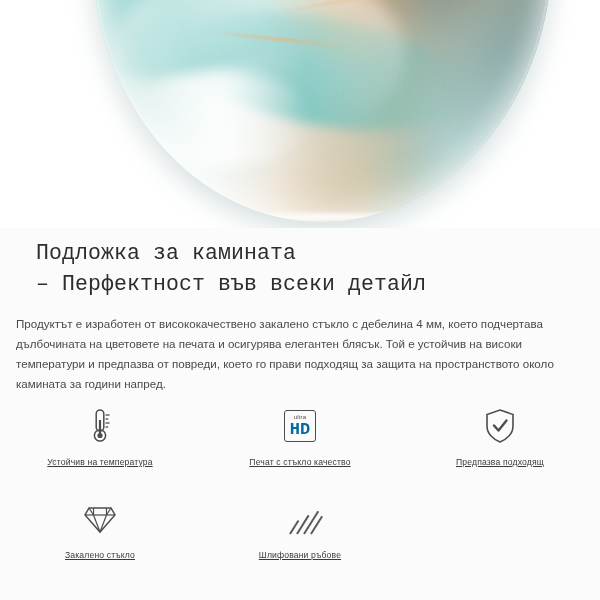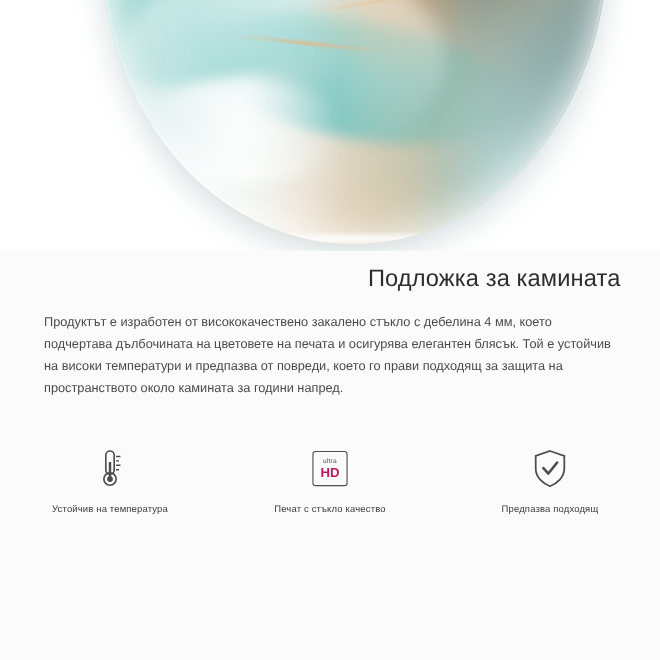--- a/index.html
+++ b/index.html
@@ -99,33 +99,32 @@
 
   
   .content {
     position: absolute;
     left: 0;
     top: 228px;
     width: 600px;
   }
   .headline {
     margin: 0;
-    padding: 10px 36px 0 57px;
-    font-family: Liberation Sans, sans-serif;
+    padding: 10px 36px 0 36px;
+    font-family: Liberation Mono, monospace;
     font-size: 21.5px;
     line-height: 31px;
     font-weight: 400;
     color: #2d2d2d;
     letter-spacing: .1px;
-    text-align: right;
   }
   .headline .l2 { display: block; }
   .body {
     margin: 0;
-    padding: 14px 36px 0 40px;
+    padding: 14px 36px 0 16px;
     font-size: 11.6px;
     line-height: 20px;
     color: #4a4a4a;
   }
 
   
   .features {
     position: absolute;
     left: 0;
     top: 396px;
@@ -145,37 +144,38 @@
     height: 44px;
     display: flex;
     align-items: center;
     justify-content: center;
   }
   .feature .cap {
     margin-top: 9px;
     font-size: 8.6px;
     color: #3a3a3a;
     letter-spacing: .15px;
+    text-decoration: underline;
   }
   .row2 { margin-top: 22px; }
 
   
   .uhd {
     width: 30px;
     height: 30px;
     border: 1.6px solid #4d4d4d;
     border-radius: 3px;
     display: flex;
     flex-direction: column;
     align-items: center;
     justify-content: center;
     line-height: 1;
   }
   .uhd .u1 { font-size: 6px; color: #4d4d4d; letter-spacing: .2px; }
-  .uhd .u2 { font-size: 12px; font-weight: bold; color: #be185d; margin-top: 1px; }
+  .uhd .u2 { font-size: 17px; font-weight: bold; color: #0369a1; margin-top: 1px; font-family: Liberation Mono, monospace; }
 
   
   .thick {
     width: 34px;
     height: 38px;
     position: relative;
   }
   .thick .bar {
     position: absolute;
     left: 0; right: 0;
@@ -244,20 +244,21 @@
       <div class="streak s4"></div>
       <div class="gloss"></div>
       <div class="edge-light"></div>
       <div class="rim"></div>
     </div>
   </div>
 
   <div class="content">
     <h1 class="headline">
       <span>Подложка за камината</span>
+      <span class="l2">– Перфектност във всеки детайл</span>
     </h1>
     <p class="body">Продуктът е изработен от висококачествено закалено стъкло с дебелина 4 мм, което подчертава дълбочината на цветовете на печата и осигурява елегантен блясък. Той е устойчив на високи температури и предпазва от повреди, което го прави подходящ за защита на пространството около камината за години напред.</p>
   </div>
 
   <div class="features">
 
     <div class="feature">
       <div class="ico">
         <svg width="34" height="40" viewBox="0 0 34 40" aria-hidden="true">
           <rect x="13.2" y="4" width="7.6" height="21" rx="3.8" fill="none" stroke="#4d4d4d" stroke-width="1.5"></rect>
@@ -286,17 +287,43 @@
     <div class="feature">
       <div class="ico">
         <svg width="34" height="40" viewBox="0 0 34 40" aria-hidden="true">
           <path d="M17 4 L30 8.5 V20 C30 28 23.5 33.5 17 36 C10.5 33.5 4 28 4 20 V8.5 Z" fill="none" stroke="#4d4d4d" stroke-width="1.6"></path>
           <path d="M11 19.5 L15.5 24.5 L23.5 14.5" fill="none" stroke="#4d4d4d" stroke-width="2.4" stroke-linecap="round" stroke-linejoin="round"></path>
         </svg>
       </div>
       <div class="cap">Предпазва подходящ</div>
     </div>
 
-
+    <div class="feature row2">
+      <div class="ico">
+        <svg width="36" height="34" viewBox="0 0 36 34" aria-hidden="true">
+          <path d="M7 6 H29 L33 13 L18 30 L3 13 Z" fill="none" stroke="#4d4d4d" stroke-width="1.5"></path>
+          <line x1="3" y1="13" x2="33" y2="13" stroke="#4d4d4d" stroke-width="1.2"></line>
+          <line x1="7" y1="6" x2="11.5" y2="13" stroke="#4d4d4d" stroke-width="1.2"></line>
+          <line x1="29" y1="6" x2="24.5" y2="13" stroke="#4d4d4d" stroke-width="1.2"></line>
+          <line x1="11.5" y1="13" x2="18" y2="30" stroke="#4d4d4d" stroke-width="1.2"></line>
+          <line x1="24.5" y1="13" x2="18" y2="30" stroke="#4d4d4d" stroke-width="1.2"></line>
+          <line x1="11.5" y1="6" x2="11.5" y2="13" stroke="#4d4d4d" stroke-width="1.2"></line>
+          <line x1="24.5" y1="6" x2="24.5" y2="13" stroke="#4d4d4d" stroke-width="1.2"></line>
+        </svg>
+      </div>
+      <div class="cap">Закалено стъкло</div>
+    </div>
+
+    <div class="feature row2">
+      <div class="ico">
+        <div class="edges">
+          <i></i>
+          <i></i>
+          <i></i>
+          <i></i>
+        </div>
+      </div>
+      <div class="cap">Шлифовани ръбове</div>
+    </div>
 
 
   </div>
 </div>
 
 </body></html>

